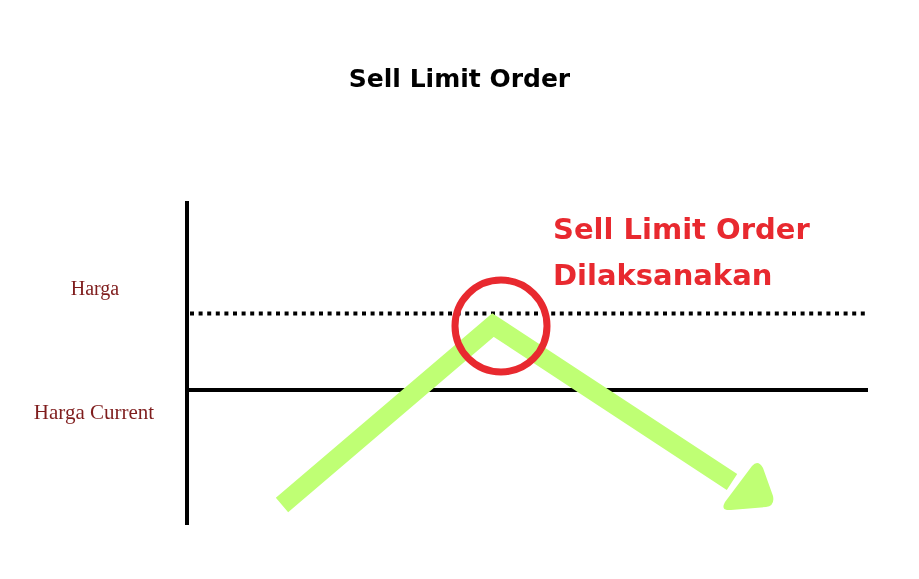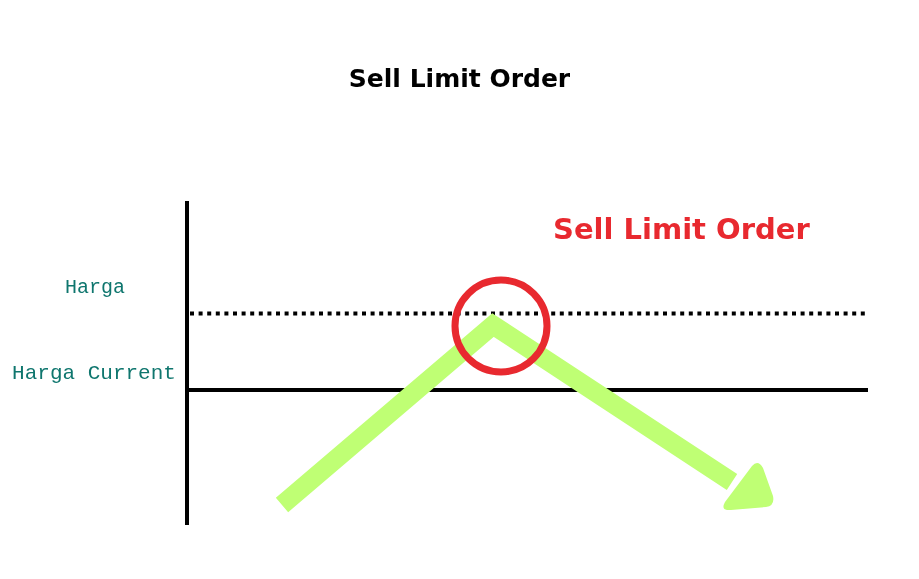--- a/index.html
+++ b/index.html
@@ -26,35 +26,35 @@
       color: #000000;
       letter-spacing: 0px;
     }
     .diagram {
       position: absolute;
       left: 0;
       top: 0;
     }
     .label {
       position: absolute;
-      font-family: Liberation Mono, monospace;
+      font-family: Liberation Serif, serif;
       font-size: 20px;
-      color: #0f766e;
+      color: #7f1d1d;
       text-align: center;
       line-height: 30px;
     }
     .label-pending {
       left: 10px;
       top: 273px;
       width: 170px;
       font-size: 20px;
     }
     .label-current {
       left: 6px;
-      top: 359px;
+      top: 397px;
       width: 176px;
       font-size: 21px;
       text-align: center;
     }
     .annotation {
       position: absolute;
       left: 553px;
       top: 206px;
       font-family: "DejaVu Sans", sans-serif;
       font-weight: bold;
@@ -85,13 +85,14 @@
 </svg>
 
 <div class="label label-pending">
   <div>Harga</div>
 </div>
 
 <div class="label label-current">Harga Current</div>
 
 <div class="annotation">
   <div>Sell Limit Order</div>
+  <div>Dilaksanakan</div>
 </div>
 
 </body></html>

